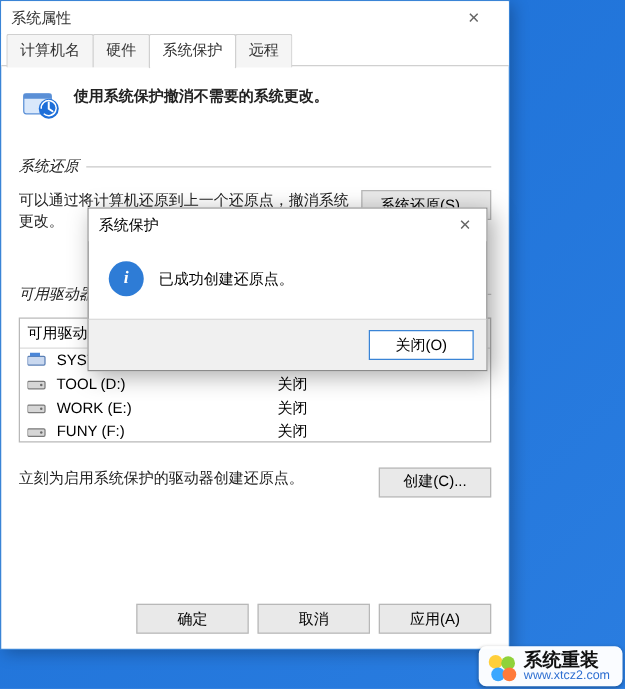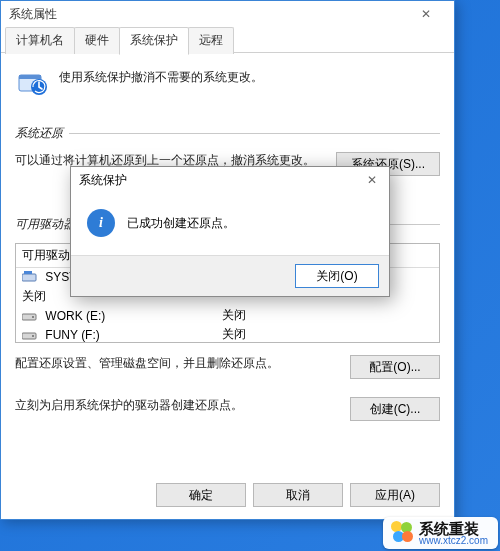--- a/index.html
+++ b/index.html
@@ -14,21 +14,21 @@
     position: relative;
   }
   .desktop {
     position: absolute;
     inset: 0;
     background: linear-gradient(135deg, #1b6fd6 0%, #2a7de0 100%);
   }
   .window {
     position: absolute;
     left: 0; top: 0;
-    width: 455px; height: 520px;
+    width: 408px; height: 520px;
     background: #ffffff;
     border: 1px solid #3a84d6;
     box-shadow: 3px 3px 12px rgba(0,0,0,.25);
   }
   .titlebar {
     height: 26px;
     background: #ffffff;
     display: flex;
     align-items: center;
     padding: 0 8px;
@@ -70,20 +70,21 @@
   }
 
   .content {
     padding: 12px 14px 0 14px;
   }
   .intro {
     display: flex;
     gap: 10px;
     align-items: flex-start;
     margin-bottom: 26px;
+    font-weight: bold;
   }
   .intro-icon {
     width: 34px; height: 34px;
     flex: 0 0 34px;
   }
   .intro-text { margin-top: 4px; color:#222; }
 
   .group-label {
     display: flex;
     align-items: center;
@@ -195,21 +196,21 @@
   .msg-foot .btn { border:1px solid #3a84d6; background:#fff; min-width:84px; }
 
   
   .wm {
     position:absolute;
     right: 2px; bottom: 2px;
     background: rgba(255,255,255,.98);
     border-radius: 6px;
     padding: 4px 10px 3px 8px;
     display:flex;
-    align-items:flex-start;
+    align-items:flex-end;
     gap:6px;
     box-shadow: 0 1px 3px rgba(0,0,0,.3);
   }
   .wm-logo {
     width:22px; height:22px;
     position:relative;
   }
   .wm-logo .blob {
     position:absolute;
     border-radius:50%;
@@ -287,20 +288,29 @@
               <svg viewBox="0 0 16 12">
                   <rect x="0" y="3" width="14" height="7" rx="1" fill="#c9d8ef" stroke="#5a7fb5"></rect>
                   <rect x="2" y="0" width="8" height="3" fill="#4a86d8"></rect>
                 </svg>
             </span>
             <span>SYSTEM (C:) (系统)</span>
           </div>
           <div class="cell col-stat">启用</div>
         </div>
         <div class="drive-row">
+          <div class="cell col-name">
+            <span class="drv-icon">
+              <svg viewBox="0 0 16 12">
+                  <rect x="0" y="4" width="14" height="6" rx="1" fill="#d6d6d6" stroke="#7a7a7a"></rect>
+                  <circle cx="11" cy="7" r="1" fill="#6a6a6a"></circle>
+                </svg>
+            </span>
+            <span>TOOL (D:)</span>
+          </div>
           <div class="cell col-stat">关闭</div>
         </div>
         <div class="drive-row">
           <div class="cell col-name">
             <span class="drv-icon">
               <svg viewBox="0 0 16 12">
                   <rect x="0" y="4" width="14" height="6" rx="1" fill="#d6d6d6" stroke="#7a7a7a"></rect>
                   <circle cx="11" cy="7" r="1" fill="#6a6a6a"></circle>
                 </svg>
             </span>
@@ -318,24 +328,20 @@
             </span>
             <span>FUNY (F:)</span>
           </div>
           <div class="cell col-stat">关闭</div>
         </div>
       </div>
     </div>
 
     <div style="height:12px"></div>
 
-    <div class="row">
-      <div class="row-text">配置还原设置、管理磁盘空间，并且删除还原点。</div>
-      <button class="btn">配置(O)...</button>
-    </div>
 
     <div style="height:8px"></div>
 
     <div class="row">
       <div class="row-text">立刻为启用系统保护的驱动器创建还原点。</div>
       <button class="btn">创建(C)...</button>
     </div>
 
   </div>
 

